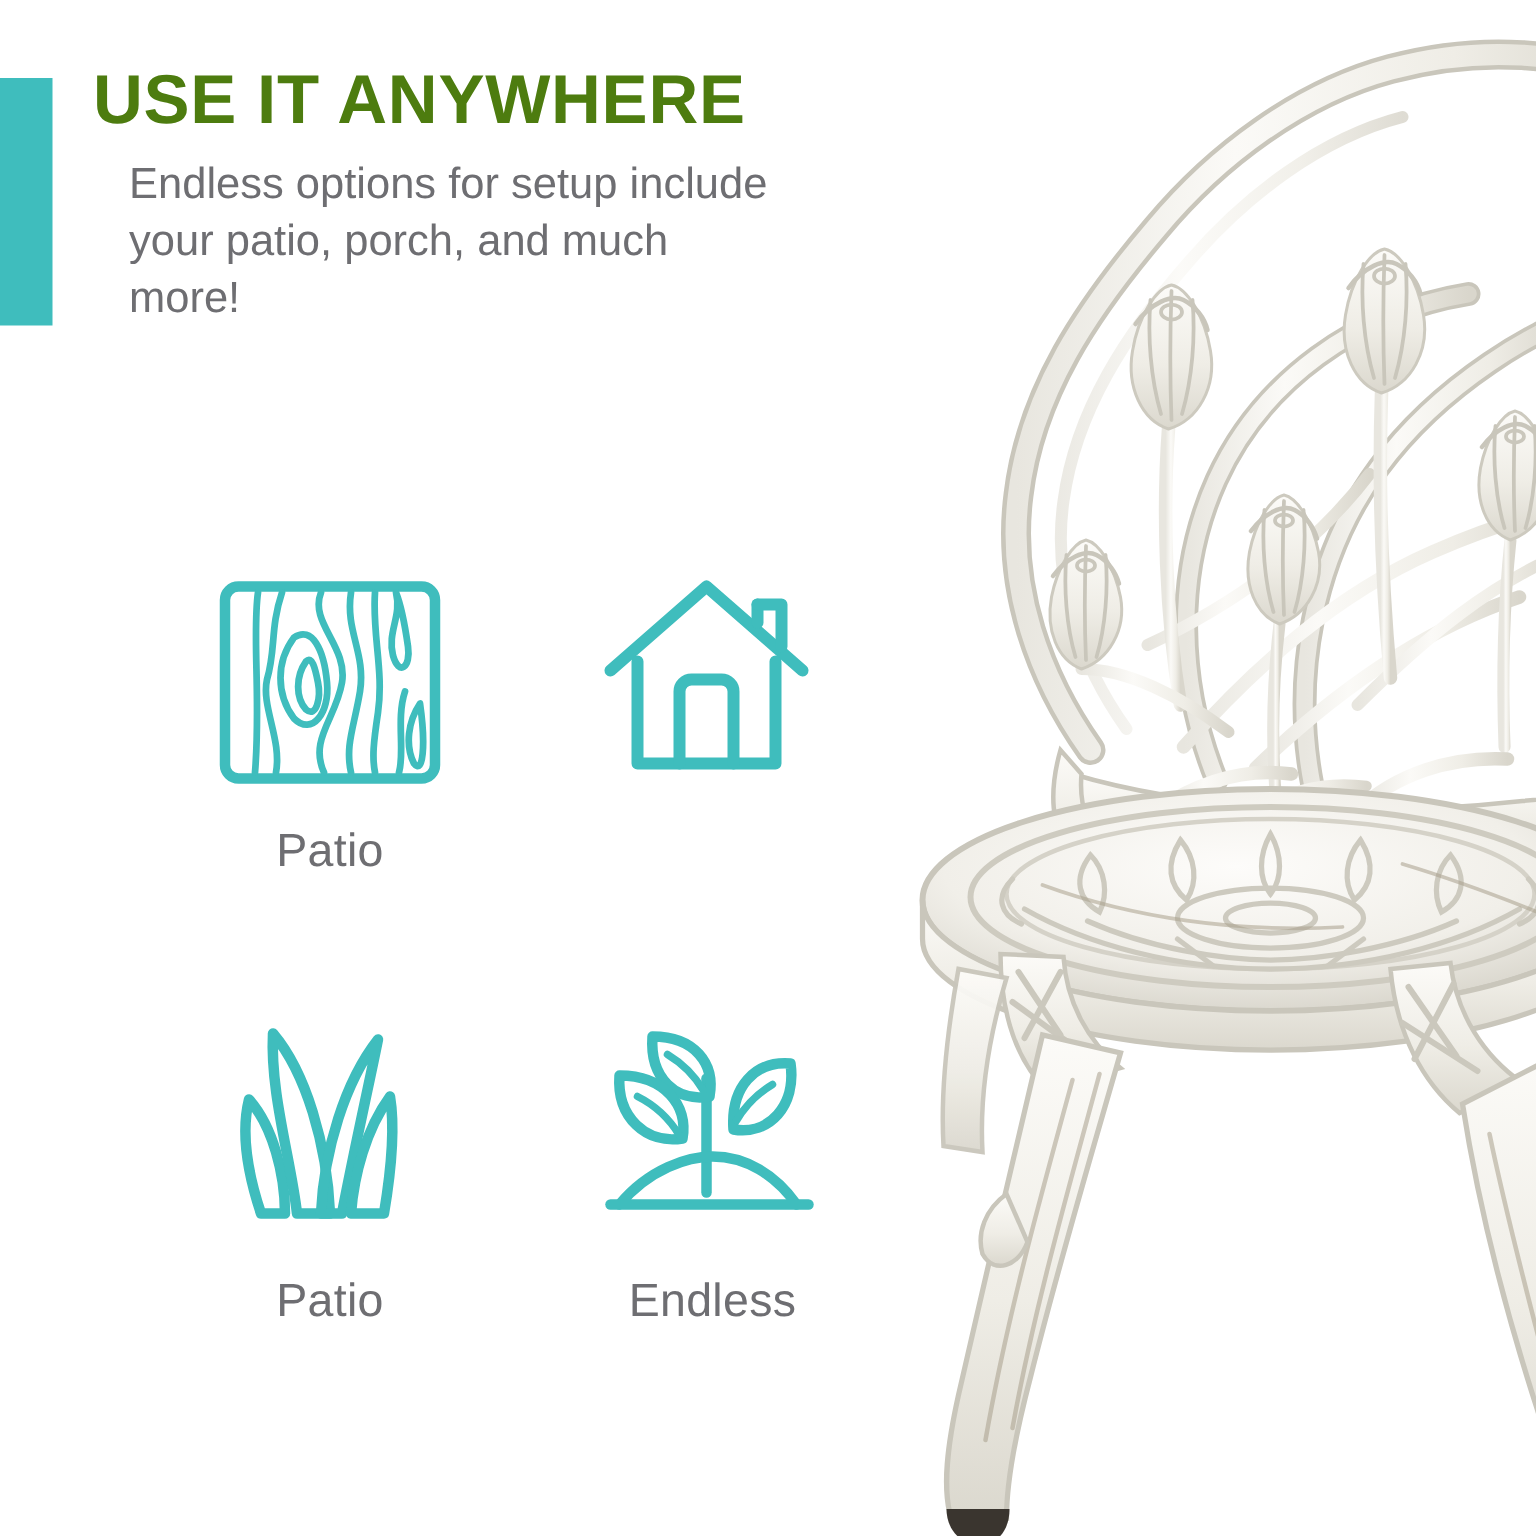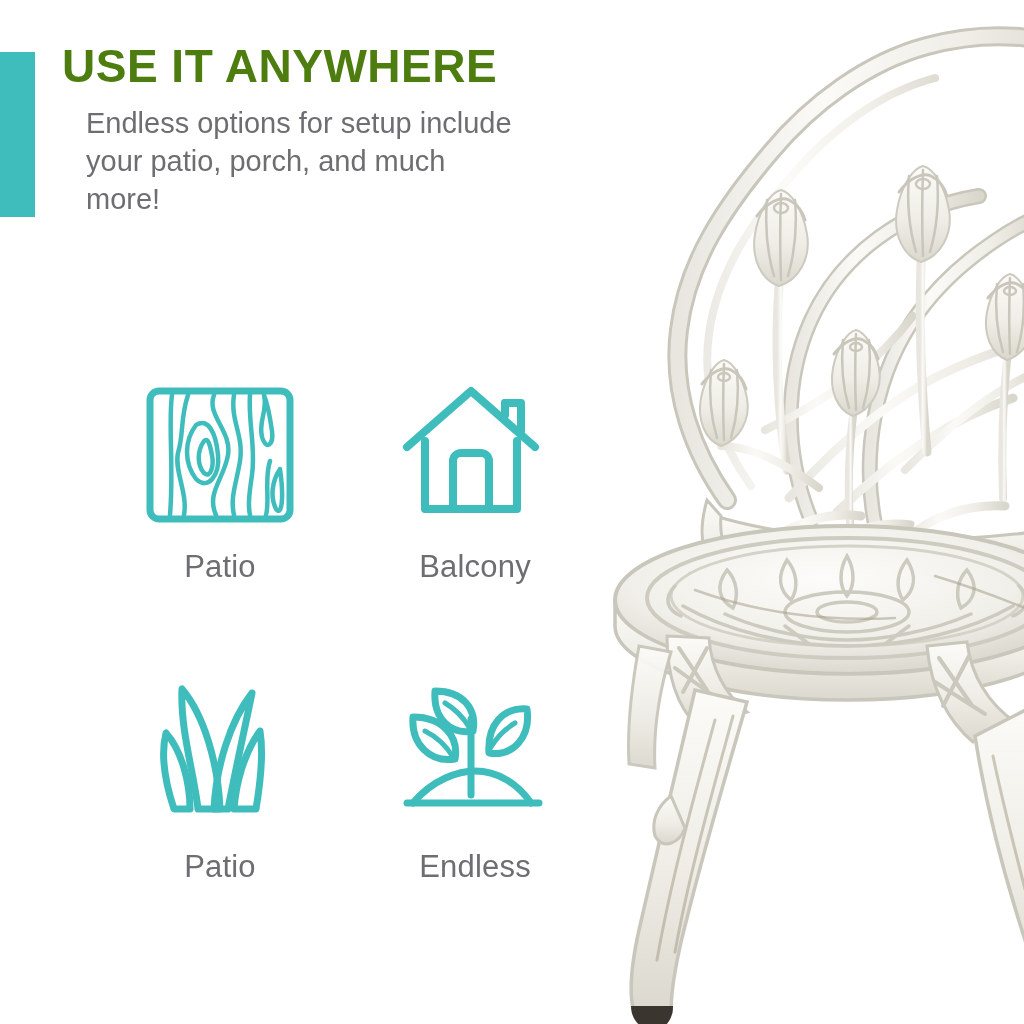--- a/index.html
+++ b/index.html
@@ -127,21 +127,20 @@
     <div class="icon-cell cell-balcony">
       <div class="icon-art">
         <svg width="152" height="152" viewBox="0 0 152 152" fill="none" stroke="#3fbdbd" stroke-width="8" stroke-linecap="round" stroke-linejoin="round">
           <path d="M8 72 L72 16 L136 72"></path>
           <path d="M106 28 L106 40"></path>
           <path d="M106 28 L122 28 L122 56"></path>
           <path d="M26 66 L26 134 L118 134 L118 66"></path>
           <path d="M54 134 L54 86 A8 8 0 0 1 62 78 L82 78 A8 8 0 0 1 90 86 L90 134"></path>
         </svg>
       </div>
-      <div class="icon-label">Balcony</div>
     </div>
 
     <div class="icon-cell cell-lawn">
       <div class="icon-art">
         <svg width="152" height="152" viewBox="0 0 152 152" fill="none" stroke="#3fbdbd" stroke-width="7" stroke-linecap="round" stroke-linejoin="round">
           <path d="M22 58 C16 82, 22 110, 30 134 L46 134 C46 108, 38 76, 22 58 Z"></path>
           <path d="M38 14 C36 54, 50 98, 54 134 L76 134 C74 88, 60 40, 38 14 Z"></path>
           <path d="M108 18 C86 46, 72 92, 70 134 L84 134 C92 92, 102 48, 108 18 Z"></path>
           <path d="M116 56 C100 78, 92 108, 90 134 L112 134 C116 110, 120 80, 116 56 Z"></path>
         </svg>

